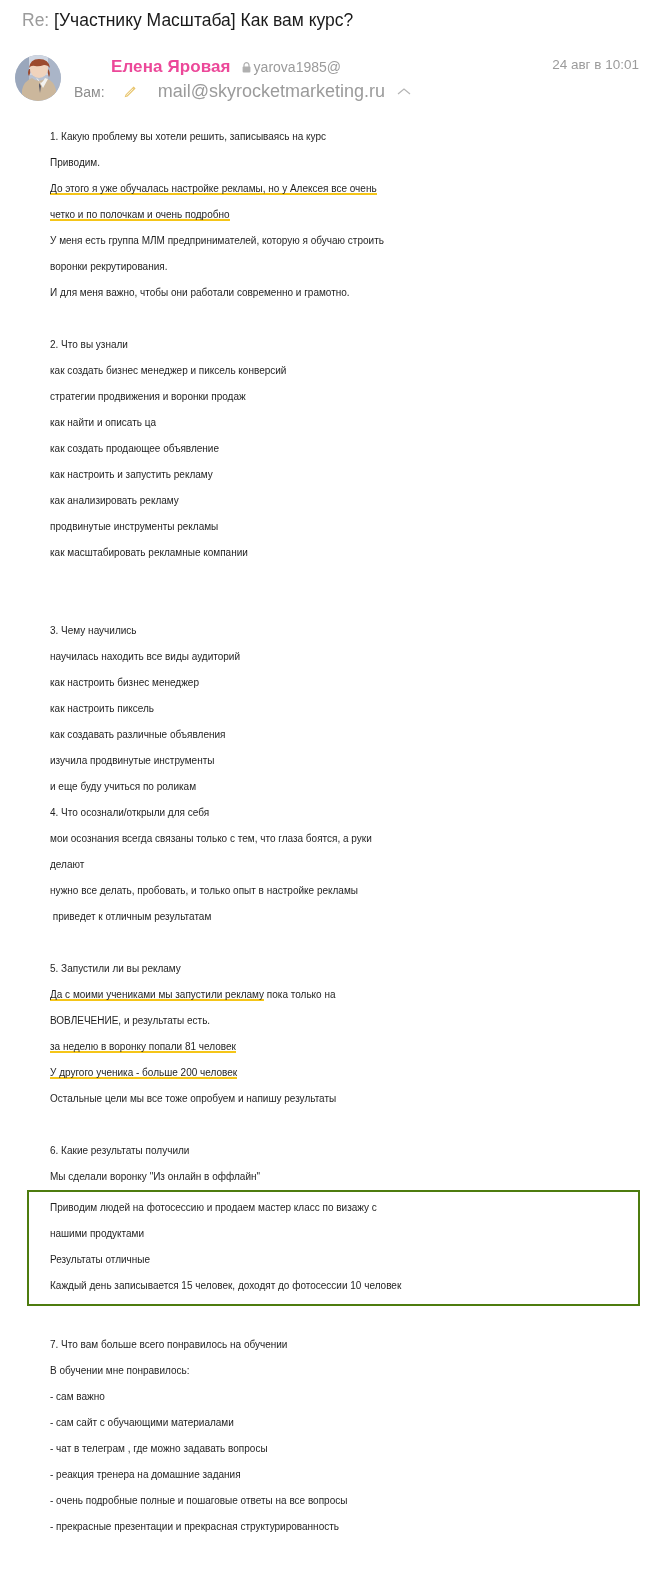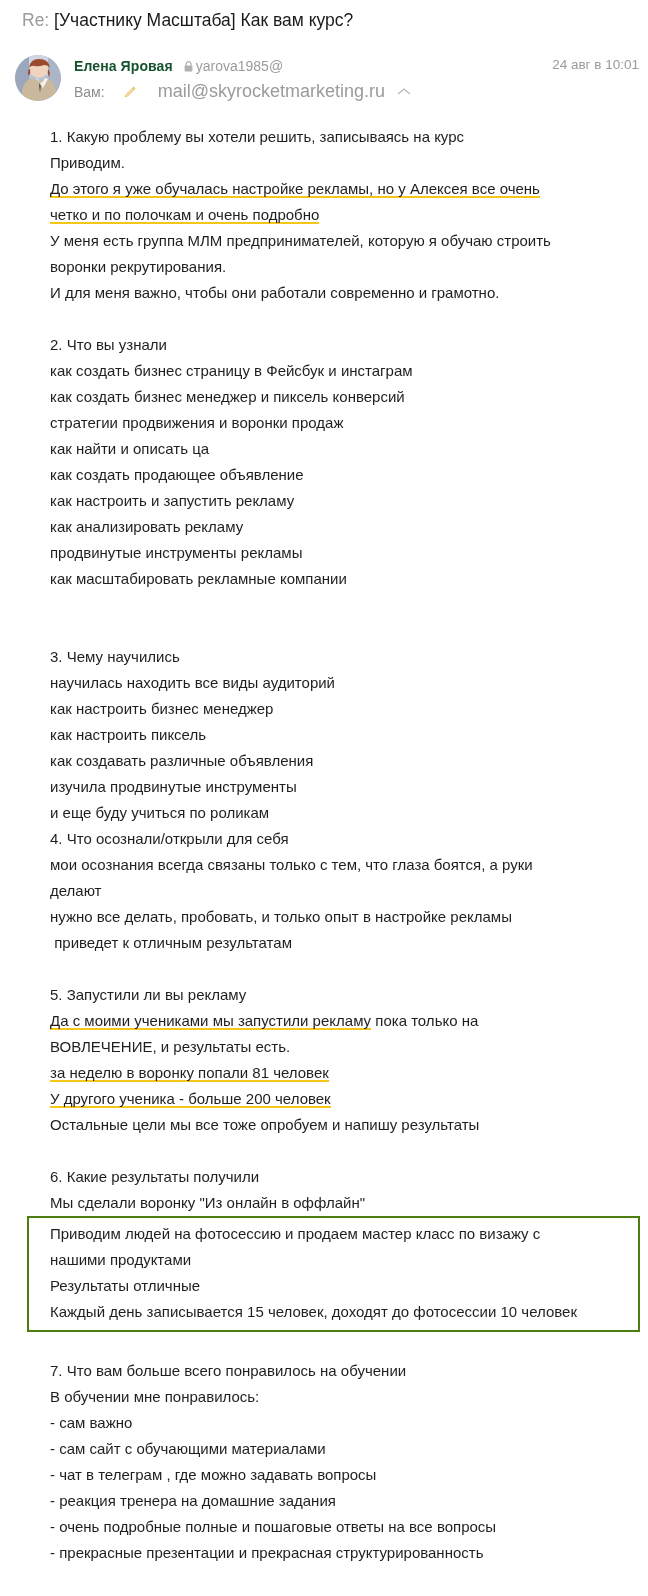--- a/index.html
+++ b/index.html
@@ -51,24 +51,25 @@
   .avatar svg { display: block; }
 
   .sender-row {
     position: absolute;
     left: 74px;
     top: 5px;
     height: 20px;
     white-space: nowrap;
   }
   .sender-name {
-    font-size: 14px;
+    font-size: 17px;
     font-weight: bold;
-    color: #14532d;
+    color: #ec4899;
     letter-spacing: 0.1px;
+    margin-left: 37px;
   }
   .lock-icon {
     display: inline-block;
     vertical-align: -1px;
     margin-left: 11px;
     margin-right: 3px;
   }
   .sender-email {
     font-size: 14px;
     color: #9b9b9b;
@@ -111,21 +112,21 @@
   }
 
   
   .body {
     position: absolute;
     left: 0;
     top: 124px;
     width: 648px;
   }
   .line {
-    font-size: 15px;
+    font-size: 10px;
     line-height: 26px;
     color: #1f1f1f;
     white-space: pre-wrap;
     padding-left: 50px;
     min-height: 26px;
   }
   .line.blank {
     height: 26px;
   }
   
@@ -199,21 +200,20 @@
   <div id="body-top">
       <div class="line"><span>1. Какую проблему вы хотели решить, записываясь на курс</span></div>
       <div class="line"><span>Приводим.</span></div>
       <div class="line"><span class="hl">До этого я уже обучалась настройке рекламы, но у Алексея все очень</span></div>
       <div class="line"><span class="hl">четко и по полочкам и очень подробно</span></div>
       <div class="line"><span>У меня есть группа МЛМ предпринимателей, которую я обучаю строить</span></div>
       <div class="line"><span>воронки рекрутирования.</span></div>
       <div class="line"><span>И для меня важно, чтобы они работали современно и грамотно.</span></div>
       <div class="line blank">&nbsp;</div>
       <div class="line"><span>2. Что вы узнали</span></div>
-      <div class="line"><span>как создать бизнес страницу в Фейсбук и инстаграм</span></div>
       <div class="line"><span>как создать бизнес менеджер и пиксель конверсий</span></div>
       <div class="line"><span>стратегии продвижения и воронки продаж</span></div>
       <div class="line"><span>как найти и описать ца</span></div>
       <div class="line"><span>как создать продающее объявление</span></div>
       <div class="line"><span>как настроить и запустить рекламу</span></div>
       <div class="line"><span>как анализировать рекламу</span></div>
       <div class="line"><span>продвинутые инструменты рекламы</span></div>
       <div class="line"><span>как масштабировать рекламные компании</span></div>
       <div class="line blank">&nbsp;</div>
       <div class="line blank">&nbsp;</div>

